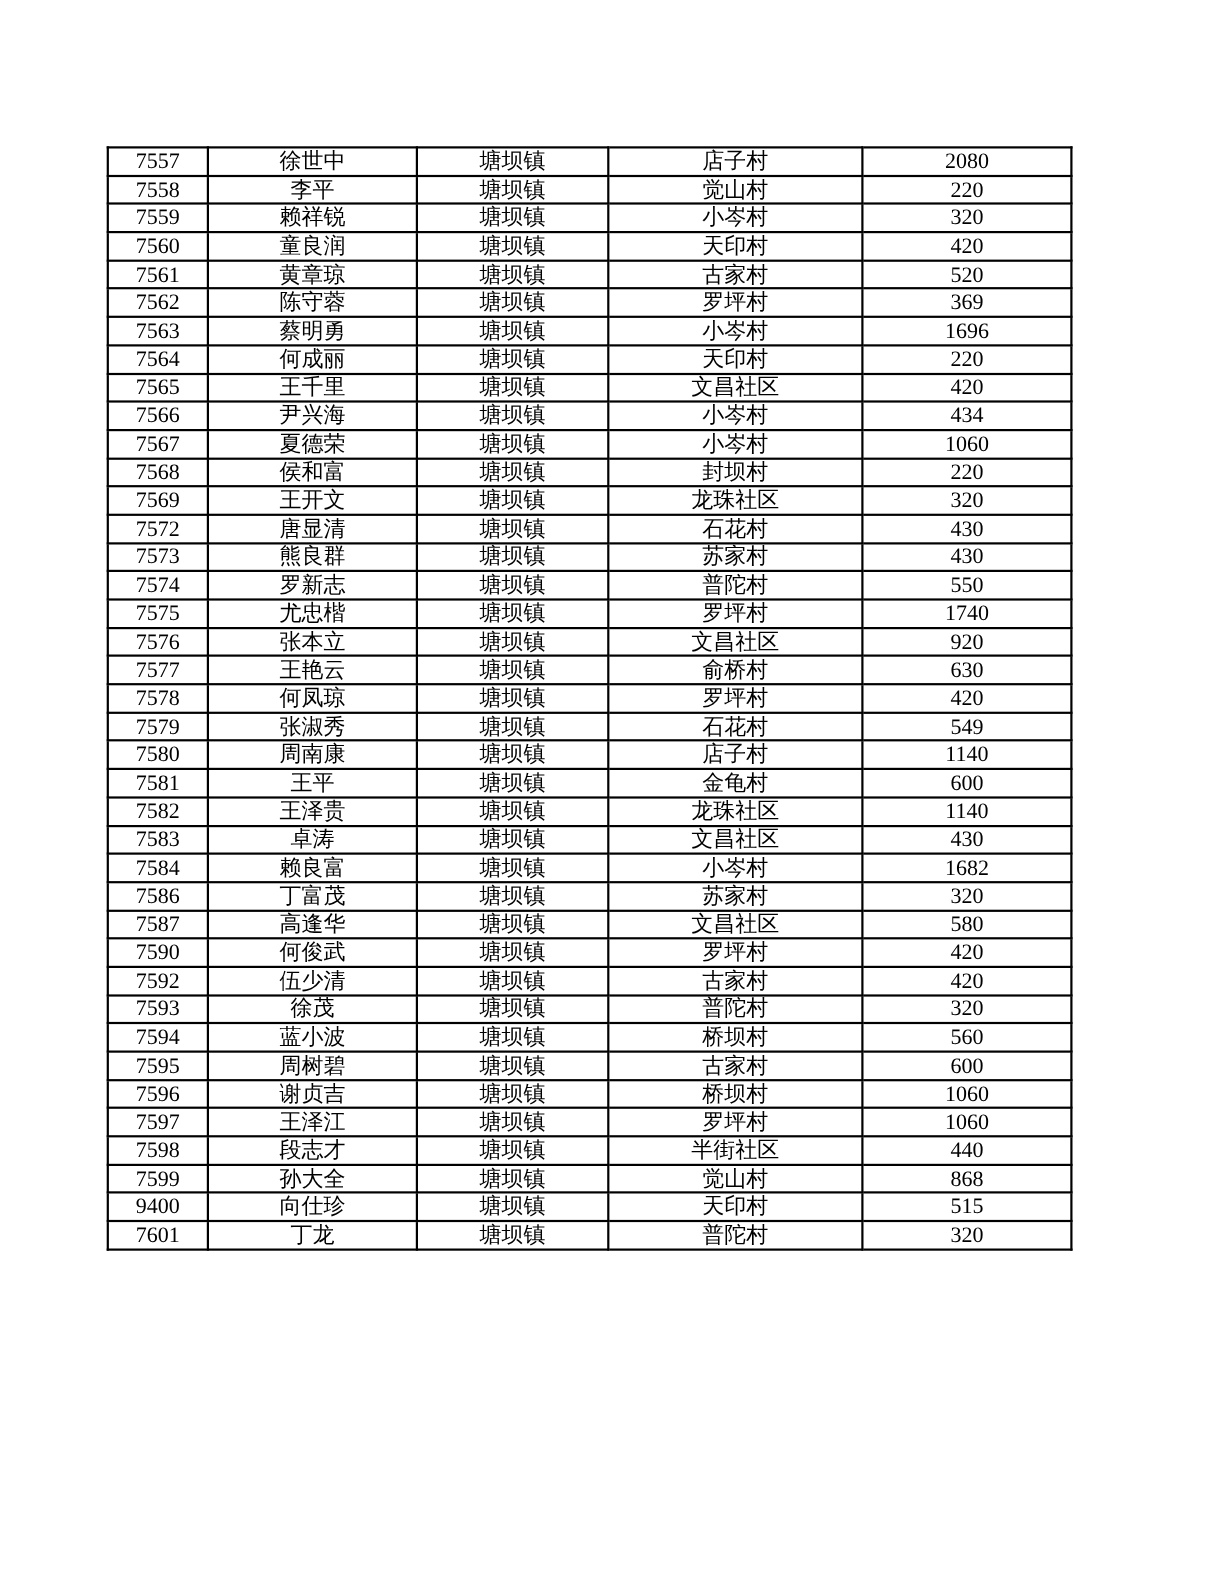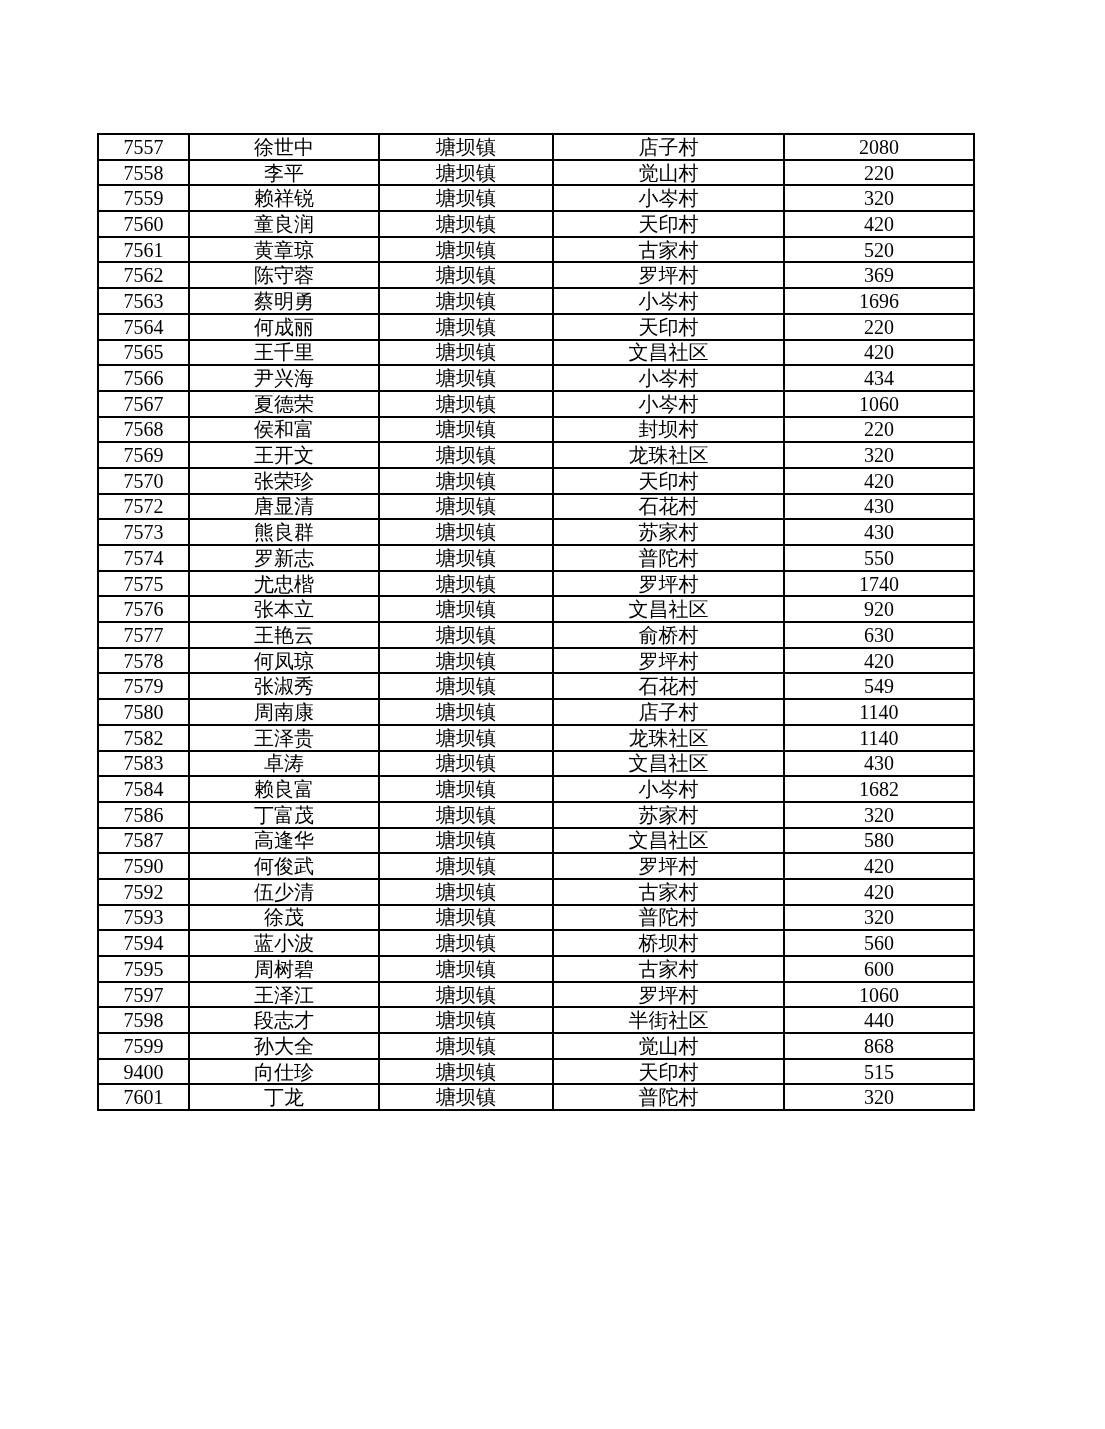--- a/index.html
+++ b/index.html
@@ -139,27 +139,20 @@
           <td>220</td>
         </tr>
         <tr>
           <td>7569</td>
           <td>王开文</td>
           <td>塘坝镇</td>
           <td>龙珠社区</td>
           <td>320</td>
         </tr>
         <tr>
-          <td>7570</td>
-          <td>张荣珍</td>
-          <td>塘坝镇</td>
-          <td>天印村</td>
-          <td>420</td>
-        </tr>
-        <tr>
           <td>7572</td>
           <td>唐显清</td>
           <td>塘坝镇</td>
           <td>石花村</td>
           <td>430</td>
         </tr>
         <tr>
           <td>7573</td>
           <td>熊良群</td>
           <td>塘坝镇</td>
@@ -209,20 +202,27 @@
           <td>549</td>
         </tr>
         <tr>
           <td>7580</td>
           <td>周南康</td>
           <td>塘坝镇</td>
           <td>店子村</td>
           <td>1140</td>
         </tr>
         <tr>
+          <td>7581</td>
+          <td>王平</td>
+          <td>塘坝镇</td>
+          <td>金龟村</td>
+          <td>600</td>
+        </tr>
+        <tr>
           <td>7582</td>
           <td>王泽贵</td>
           <td>塘坝镇</td>
           <td>龙珠社区</td>
           <td>1140</td>
         </tr>
         <tr>
           <td>7583</td>
           <td>卓涛</td>
           <td>塘坝镇</td>
@@ -277,20 +277,27 @@
           <td>塘坝镇</td>
           <td>桥坝村</td>
           <td>560</td>
         </tr>
         <tr>
           <td>7595</td>
           <td>周树碧</td>
           <td>塘坝镇</td>
           <td>古家村</td>
           <td>600</td>
+        </tr>
+        <tr>
+          <td>7596</td>
+          <td>谢贞吉</td>
+          <td>塘坝镇</td>
+          <td>桥坝村</td>
+          <td>1060</td>
         </tr>
         <tr>
           <td>7597</td>
           <td>王泽江</td>
           <td>塘坝镇</td>
           <td>罗坪村</td>
           <td>1060</td>
         </tr>
         <tr>
           <td>7598</td>

